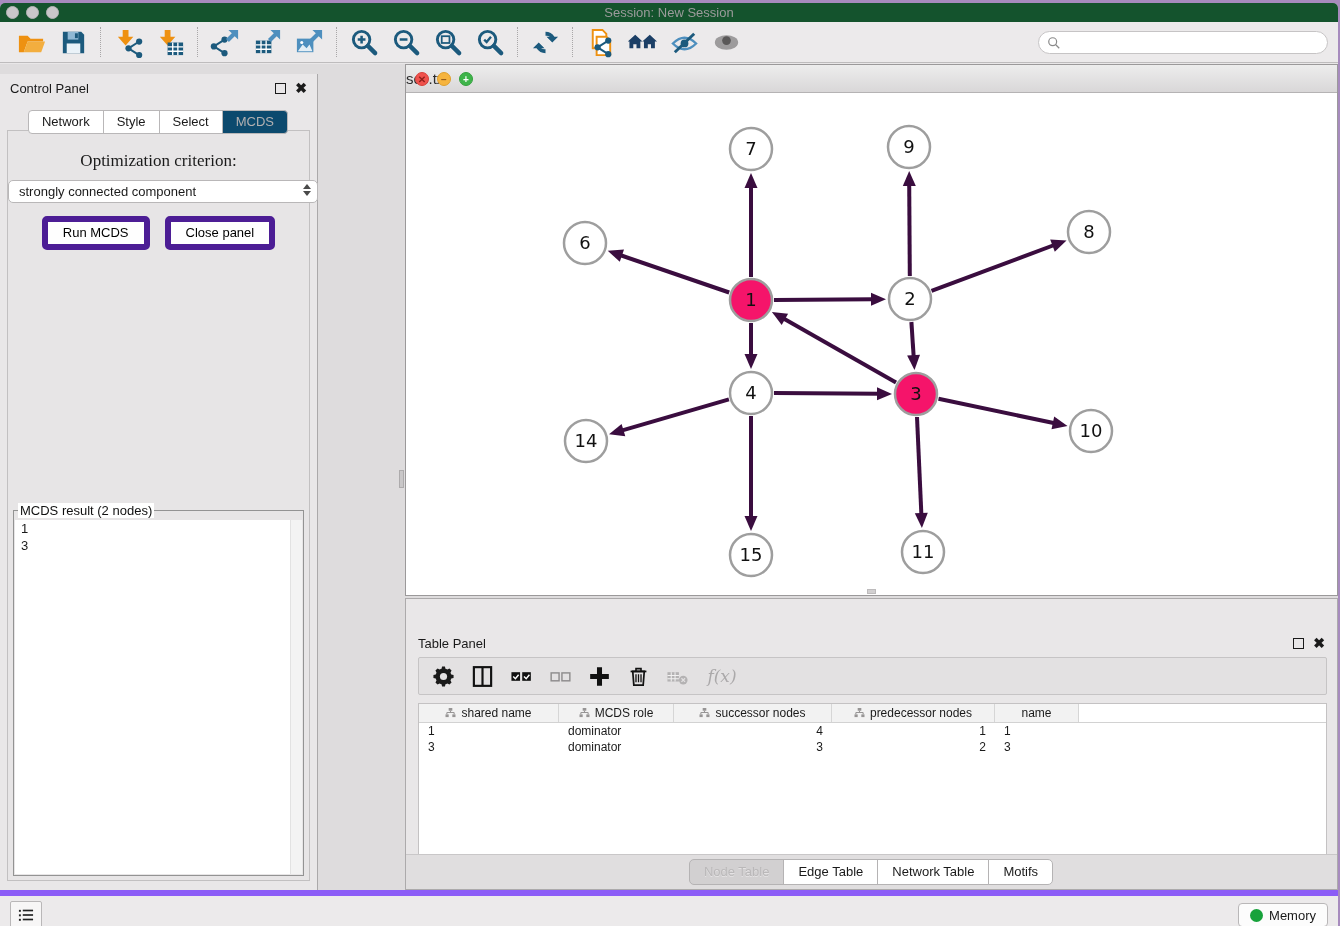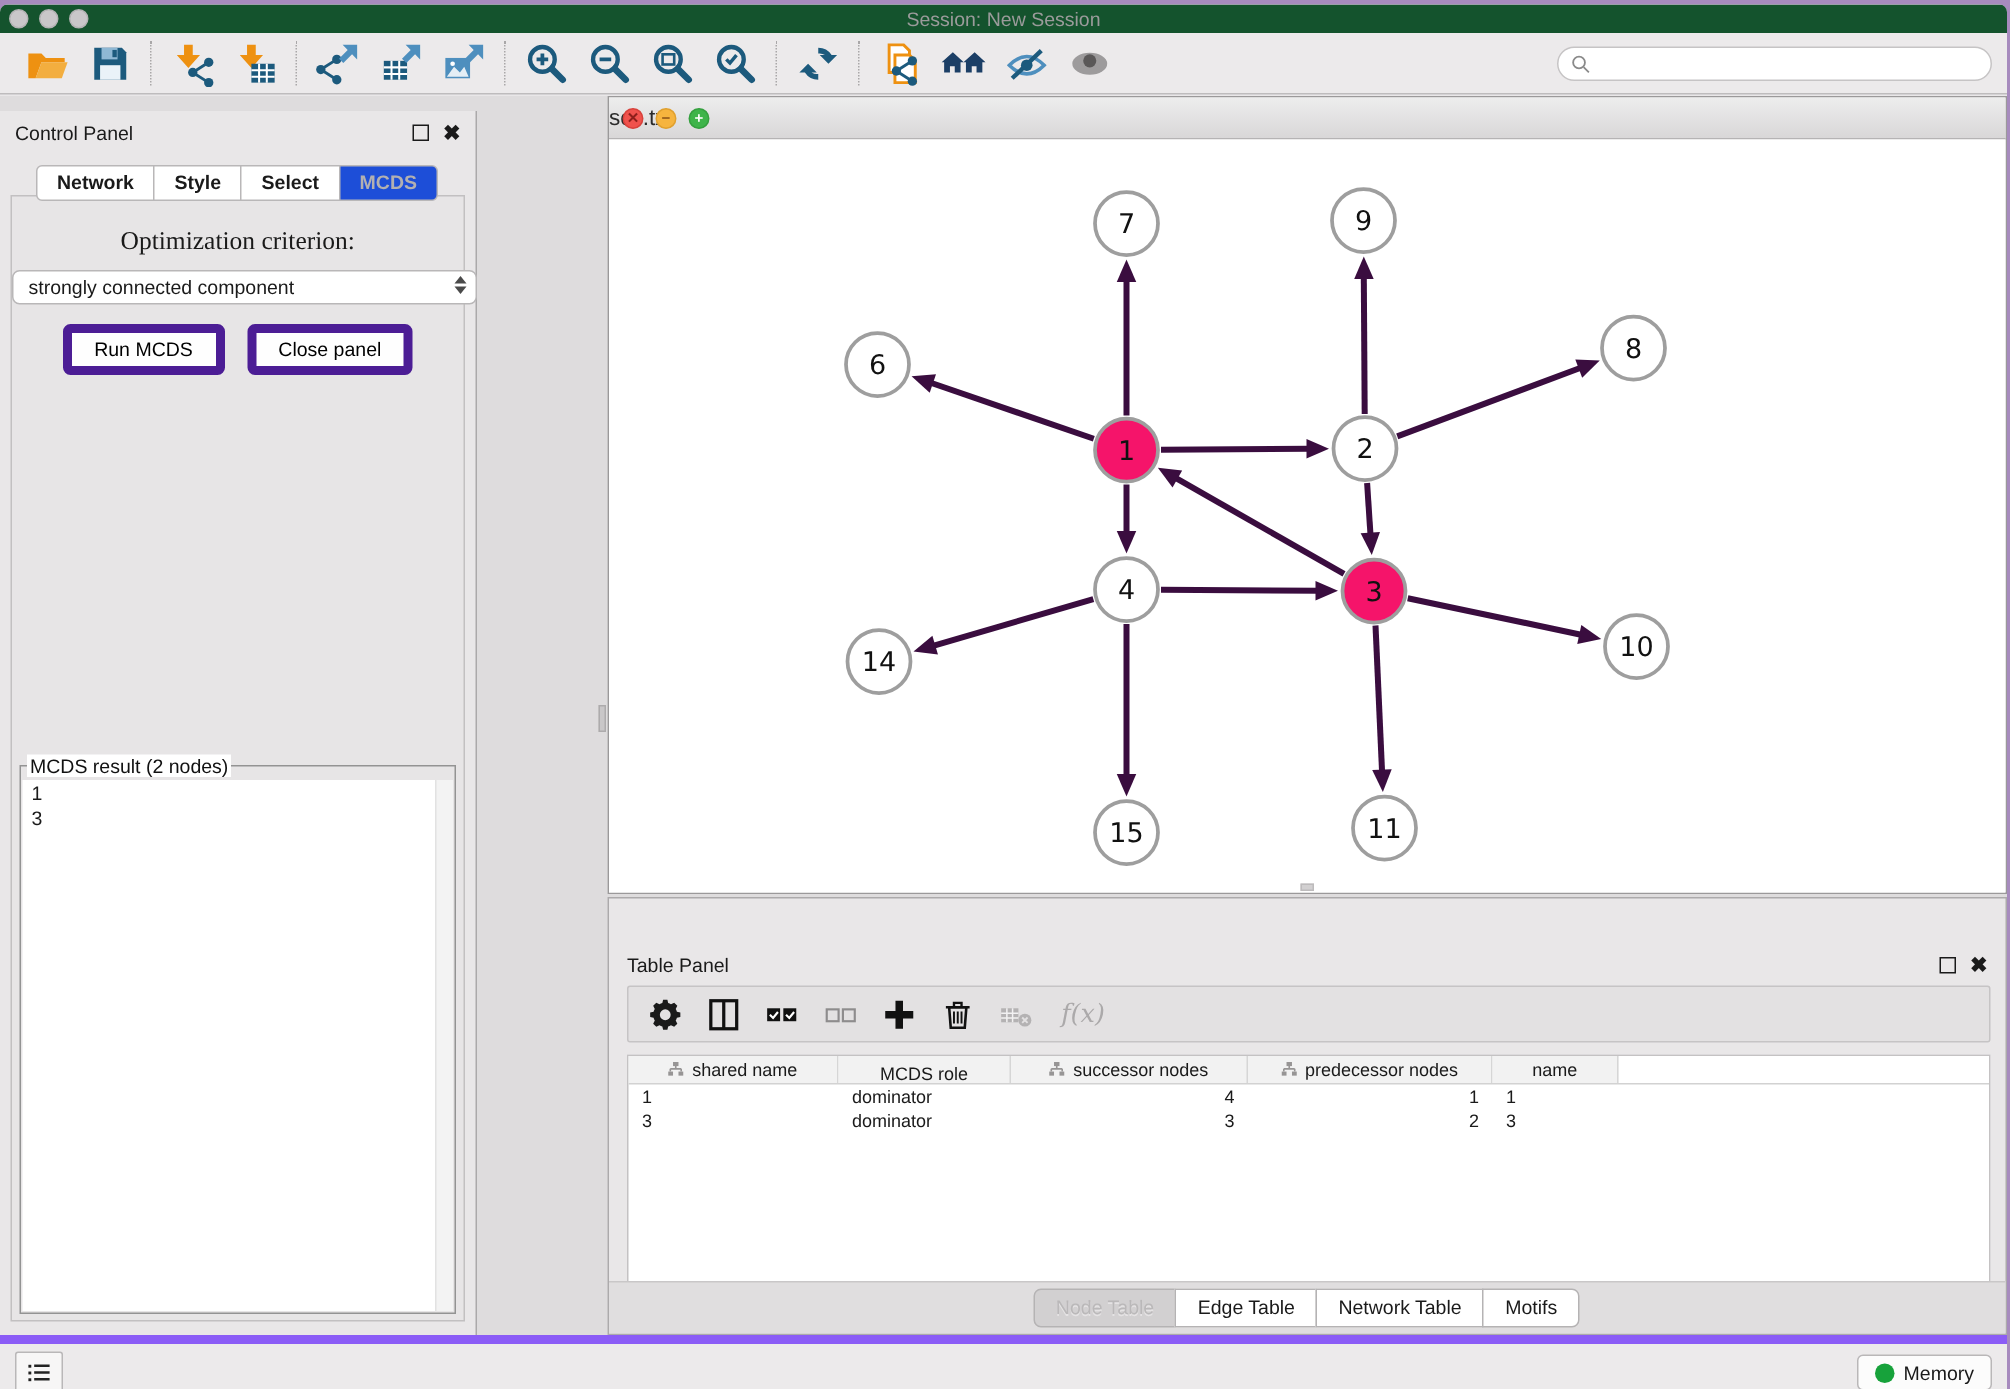--- a/index.html
+++ b/index.html
@@ -25,24 +25,24 @@
   .main { position:absolute; top:61px; left:0; right:0; bottom:36px; background:#DEDCDD; }
 
   
   .control-panel { position:absolute; left:0; top:10px; bottom:0; width:318px; background:#E9E7E8; border-right:1px solid #ABA9AA; }
   .cp-header { height:28px; display:flex; align-items:center; padding:0 10px; }
   .cp-title { font-size:13px; color:#1a1a1a; flex:1; }
   .panel-ctrl { display:flex; gap:9px; align-items:center; }
   .float-box { width:11px; height:11px; border:1.5px solid #1a1a1a; cursor:pointer; }
   .close-x { font-size:14px; font-weight:bold; color:#1a1a1a; cursor:pointer; line-height:11px; }
   .cp-tabs { position:relative; z-index:2; display:flex; justify-content:center; margin-top:8px; }
-  .cp-tab { background:#fff; border:1px solid #B9B7B8; padding:3px 13px 4px; font-size:13px; margin-left:-1px; cursor:pointer;font-weight:bold; }
+  .cp-tab { background:#fff; border:1px solid #B9B7B8; padding:3px 13px 4px; font-size:13px; margin-left:-1px; cursor:pointer; }
   .cp-tab:first-child { border-radius:4px 0 0 4px; }
   .cp-tab:last-child { border-radius:0 4px 4px 0; }
-  .cp-tab.active { background:#1d4ed8; color:#B2B0B1; }
+  .cp-tab.active { background:#0c4a6e; color:#B2B0B1; }
   .cp-content { position:absolute; left:7px; right:7px; top:56px; bottom:9px; border:1px solid #C2C0C1; background:#E7E5E6; }
   .opt-label { text-align:center; margin-top:20px; font-size:17px;font-family:Liberation Serif, serif; }
   .criterion { width:310px; height:23px; margin:9px auto 0; background:#fff; border:1px solid #B9B7B8; border-radius:5px; display:flex; align-items:center; padding-left:10px; position:relative; cursor:pointer; }
   .criterion .stepper { position:absolute; right:6px; top:3px; display:flex; flex-direction:column; gap:2px; }
   .criterion .stepper i { width:0; height:0; border-left:4px solid transparent; border-right:4px solid transparent; display:block; }
   .criterion .stepper i.up { border-bottom:5px solid #4a4a4a; }
   .criterion .stepper i.dn { border-top:5px solid #4a4a4a; }
   .cp-buttons { display:flex; justify-content:center; gap:15px; margin-top:13px; }
   .mac-btn { background:#FEFEFE; border:6px solid #4c1d95; border-radius:5px; padding:3px 15px 4px; font-size:13px; cursor:pointer; }
   .result-fieldset { position:absolute; left:5px; right:5px; top:372px; bottom:4px; border:1px solid #939393; background:transparent; }
@@ -433,21 +433,21 @@
         <div class="dt-header" id="dt-header">
             <div class="dt-hcell" style="width: 140px;">
               <svg width="11" height="10" viewBox="0 0 12 11">
                 <rect x="4" y="0" width="4" height="3" fill="#979595"></rect>
                 <path d="M6 3v2M2 5h8M2 5v2M10 5v2" stroke="#979595" stroke-width="1.2" fill="none"></path>
                 <rect x="0.5" y="7" width="3.5" height="3" fill="#979595"></rect>
                 <rect x="8" y="7" width="3.5" height="3" fill="#979595"></rect>
               </svg>
               <span>shared name</span>
             </div>
-            <div class="dt-hcell" style="width: 115px; flex-direction: column;">
+            <div class="dt-hcell" style="width: 115px;">
               <svg width="11" height="10" viewBox="0 0 12 11">
                 <rect x="4" y="0" width="4" height="3" fill="#979595"></rect>
                 <path d="M6 3v2M2 5h8M2 5v2M10 5v2" stroke="#979595" stroke-width="1.2" fill="none"></path>
                 <rect x="0.5" y="7" width="3.5" height="3" fill="#979595"></rect>
                 <rect x="8" y="7" width="3.5" height="3" fill="#979595"></rect>
               </svg>
               <span>MCDS role</span>
             </div>
             <div class="dt-hcell" style="width: 158px;">
               <svg width="11" height="10" viewBox="0 0 12 11">

